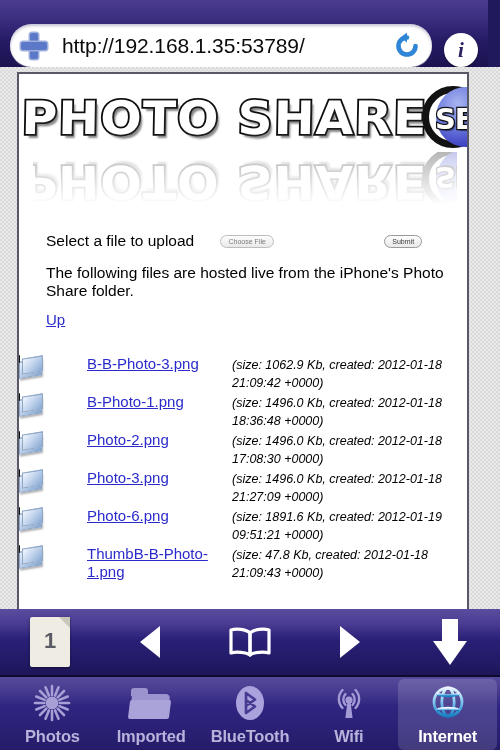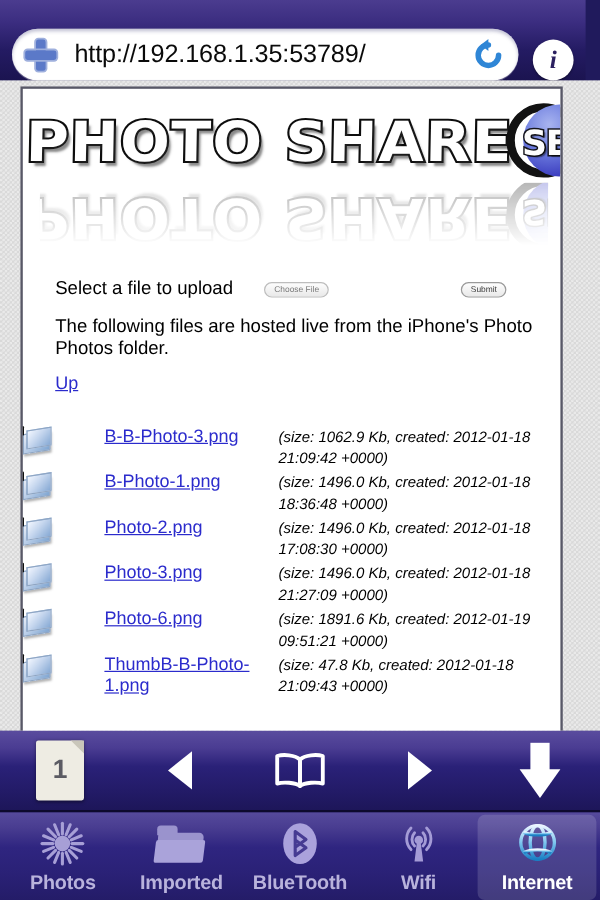--- a/index.html
+++ b/index.html
@@ -370,21 +370,21 @@
           </div>
         </div>
       </div>
 
       <div class="upload-row">
         <span class="body-txt">Select a file to upload</span>
         <span class="file-btn">Choose File</span>
         <span class="submit-btn">Submit</span>
       </div>
 
-      <div class="hosted-line">The following files are hosted live from the iPhone's Photo Photos folder.</div>
+      <div class="hosted-line">The following files are hosted live from the iPhone's Photo Share folder.</div>
 
       <div class="up-line">
         <a class="link" href="#">Up</a>
       </div>
 
       <table class="files">
         <tbody>
             <tr class="row-h">
               <td class="ic"><span class="png-ico"><i class="sheet"></i><i class="sheet2"></i><i class="tag">PNG</i></span></td>
               <td class="nm"><a class="link" href="#">B-B-Photo-3.png</a></td>

